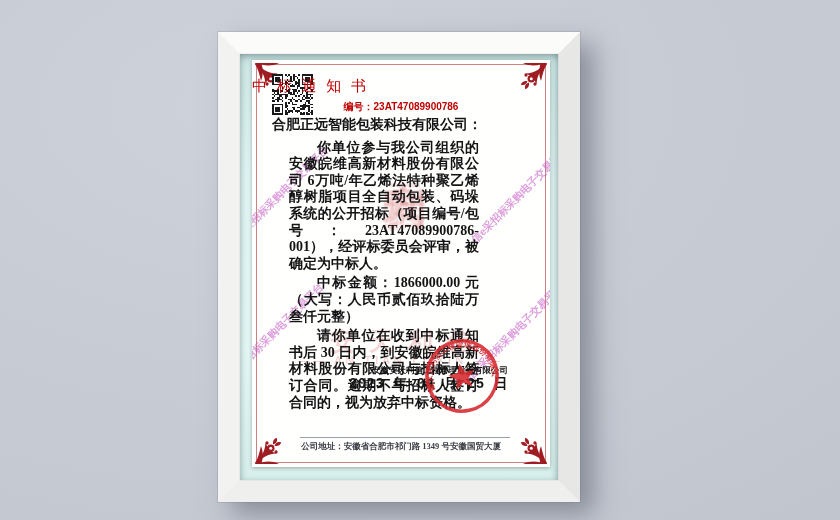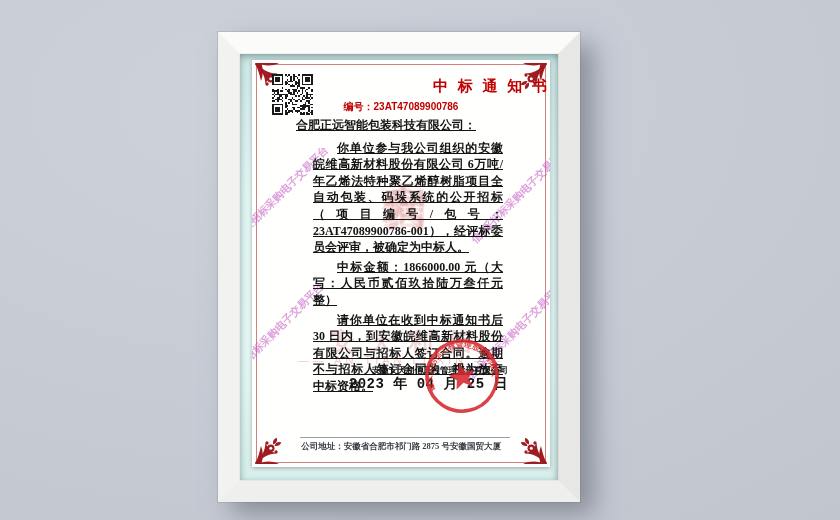--- a/index.html
+++ b/index.html
@@ -35,33 +35,33 @@
   
   .orn{position:absolute; width:30px; height:30px;}
   .orn.tl{left:3px; top:3px;}
   .orn.tr{right:3px; top:3px; transform:scaleX(-1);}
   .orn.bl{left:3px; bottom:3px; transform:scaleY(-1);}
   .orn.br{right:3px; bottom:3px; transform:scale(-1,-1);}
   
   .qr{position:absolute; left:20px; top:14px; width:41px; height:41px;}
   
   .title{
-    position:absolute; left:0; right:0; top:17px; text-align:right;
-    color:#c00000; font-size:15px; font-weight:700; letter-spacing:3px;
+    position:absolute; left:0; right:0; top:17px; text-align:left;
+    color:#c00000; font-size:15px; font-weight:400; letter-spacing:3px;
   }
   .serial{
     position:absolute; left:0; right:0; top:40px; text-align:center;
     color:#c00000; font-size:10px; font-weight:700;
     font-family:"Liberation Sans","DejaVu Sans",sans-serif;
   }
   
   .body{
-    position:absolute; left:44px; top:57px; width:224px;
-    font-size:12px; line-height:16.6px; color:#141414; font-weight:700;
-    text-align:justify; z-index:2;text-decoration:underline;
+    position:absolute; left:20px; top:57px; width:224px;
+    font-size:14px; line-height:16.6px; color:#141414; font-weight:700;
+    text-align:justify; z-index:2;
   }
   .body .addr{margin:0 0 6px 0;}
   .body p{margin:3px 17px; text-indent:2em;}
   
   .sig{
     position:absolute; right:42px; top:303px; text-align:right;
     color:#141414; font-weight:700; z-index:2;
   }
   .sig .co{font-size:8.5px; line-height:14px;}
   .sig .dt{font-size:14px; line-height:15px; letter-spacing:.5px;font-family:Liberation Mono, monospace;}
@@ -403,19 +403,19 @@
             <path id="arcT" d="M 13,64 A 39,39 0 1 1 87,64" fill="none"></path>
           </defs>
           <circle cx="50" cy="50" r="45" fill="none" stroke="#d5292e" stroke-width="4.5"></circle>
           <polygon points="50,34 54.7,45.2 66.8,46 57.6,53.8 60.4,65.6 50,59 39.6,65.6 42.4,53.8 33.2,46 45.3,45.2" fill="#d5292e"></polygon>
           <text font-size="10" fill="#d5292e" font-weight="bold">
             <textPath href="#arcT" startOffset="50%" text-anchor="middle">安徽安天利信工程管理股份有限公司</textPath>
           </text>
         </svg>
 
         <div class="f-divider"></div>
-        <div class="f-addr">公司地址：安徽省合肥市祁门路 2875 号安徽国贸大厦</div>
+        <div class="f-addr">公司地址：安徽省合肥市祁门路 1349 号安徽国贸大厦</div>
 
       </div>
     </div>
     <div class="miter"></div>
   </div>
 </div>
 
 </body></html>

